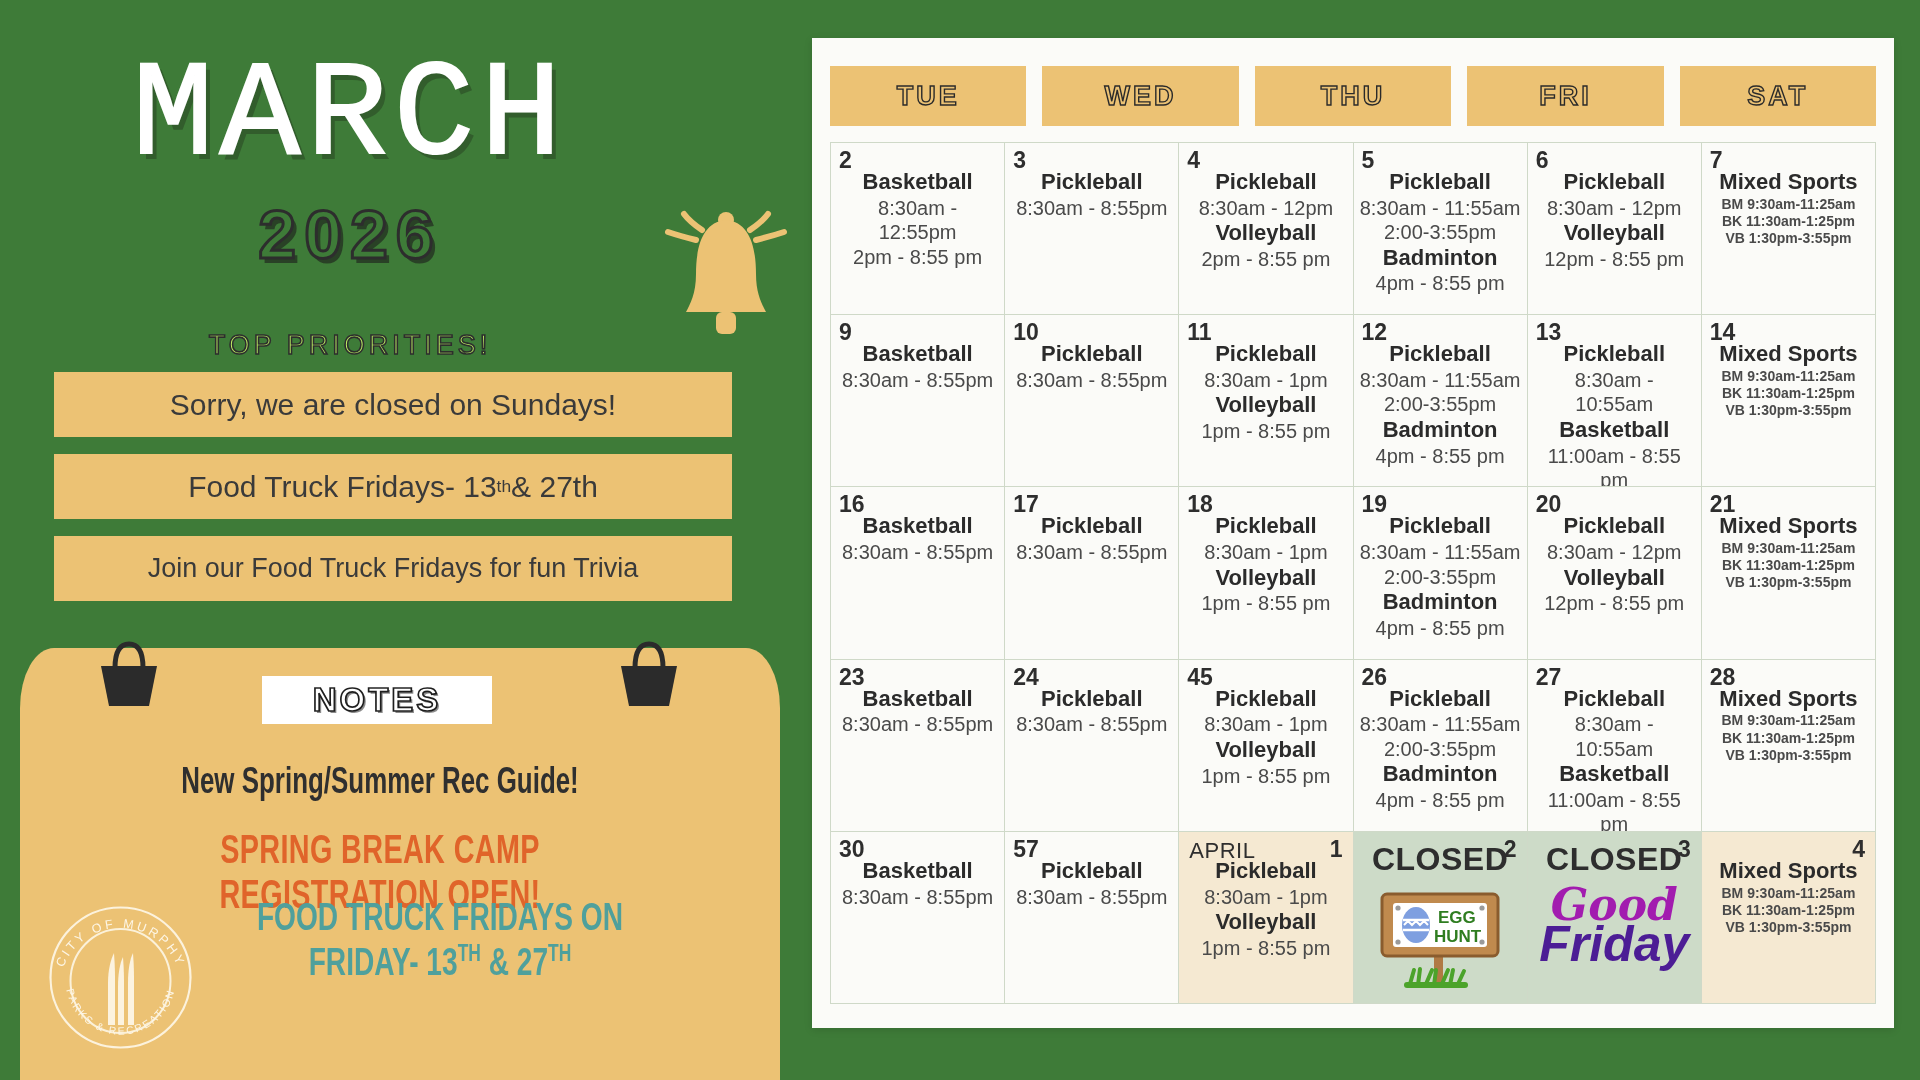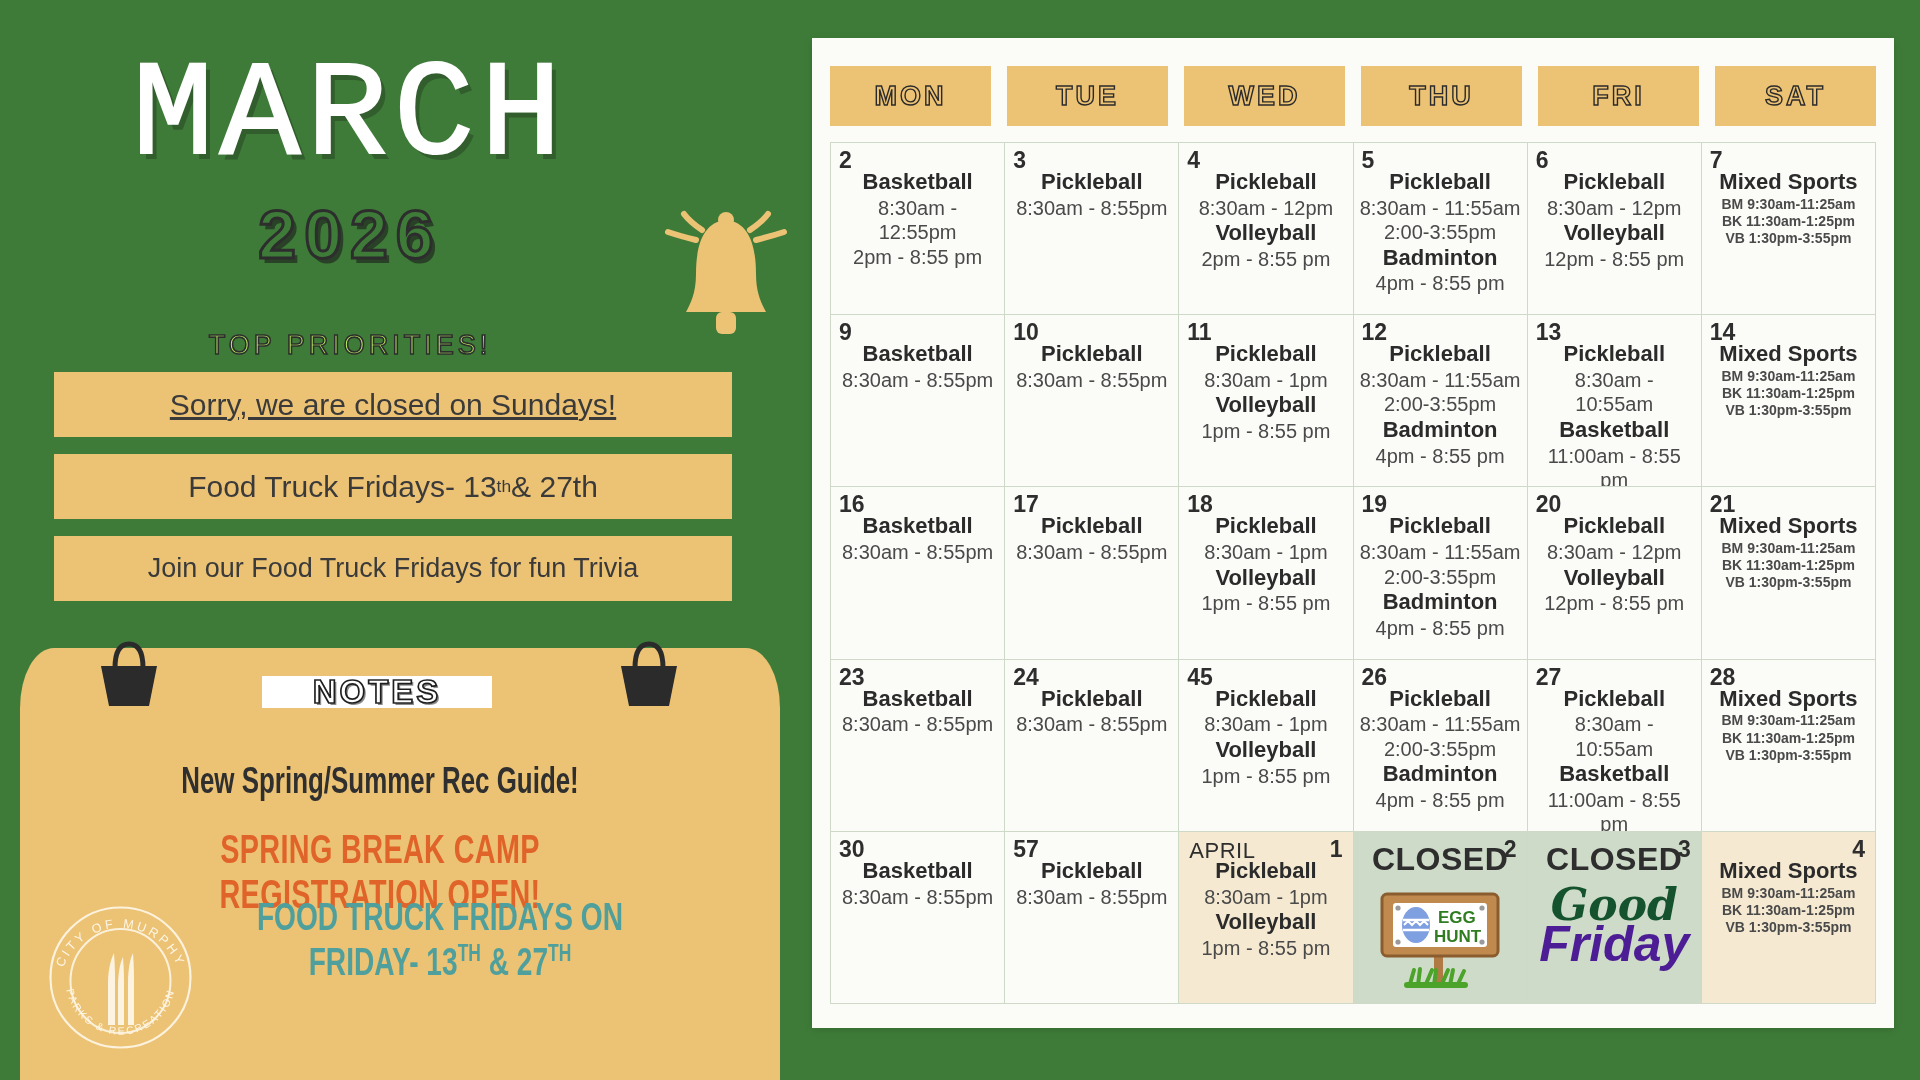--- a/index.html
+++ b/index.html
@@ -72,21 +72,21 @@
     height: 65px;
     background: #ecc274;
     display: flex;
     align-items: center;
     justify-content: center;
     color: #3a3a3a;
     font-size: 30px;
     font-weight: 300;
     font-family: "Liberation Sans", sans-serif;
   }
-  #priority-0 { top: 372px; text-decoration: underline; }
+  #priority-0 { top: 372px; }
   #priority-1 { top: 454px; }
   #priority-2 { top: 536px; font-size: 27px; }
   .priority-bar sup { font-size: 0.58em; vertical-align: super; }
 
   
   #notes-board {
     position: absolute;
     left: 20px; top: 648px;
     width: 760px; height: 432px;
     background: #ecc274;
@@ -96,21 +96,21 @@
     position: absolute;
     width: 88px; height: 72px;
     z-index: 5;
   }
   #clip-left  { left: 85px;  top: 638px; }
   #clip-right { left: 605px; top: 638px; }
 
   #notes-title {
     position: absolute;
     left: 262px; top: 676px;
-    width: 230px; height: 32px;
+    width: 230px; height: 48px;
     background: #ffffff;
     display: flex;
     align-items: center;
     justify-content: center;
     z-index: 6;
     font-size: 33px;
     font-weight: 700;
     letter-spacing: 3px;
     color: #ffffff;
     -webkit-text-stroke: 1.7px #1e1e1e;
@@ -269,21 +269,21 @@
     width: 100%;
     text-align: center;
     line-height: 0.85;
   }
   #gf-good {
     display: block;
     font-family: "DejaVu Serif", serif;
     font-style: italic;
     font-weight: 700;
     font-size: 44px;
-    color: #14532d;
+    color: #a21caf;
     text-align: center;
   }
   #gf-friday {
     display: block;
     font-family: Liberation Sans, sans-serif;
     font-style: italic;
     font-weight: 700;
     font-size: 50px;
     color: #4c1d95;
   }
@@ -356,21 +356,20 @@
       <textPath href="#arcTop" startOffset="50%" text-anchor="middle">CITY OF MURPHY</textPath>
     </text>
     <text font-size="10.5" fill="#fdf6e6" letter-spacing="2" font-family="Liberation Sans, sans-serif">
       <textPath href="#arcBot" startOffset="50%" text-anchor="middle">PARKS &amp; RECREATION</textPath>
     </text>
   </svg>
 </div>
 
 <div id="calendar-card">
   <div id="dow-row">
-      <div class="dow-cell">MON</div>
       <div class="dow-cell">TUE</div>
       <div class="dow-cell">WED</div>
       <div class="dow-cell">THU</div>
       <div class="dow-cell">FRI</div>
       <div class="dow-cell">SAT</div>
     </div>
   <div id="grid">
       <div class="day-cell">
         <div class="daynum">2</div>
         <div class="events">

